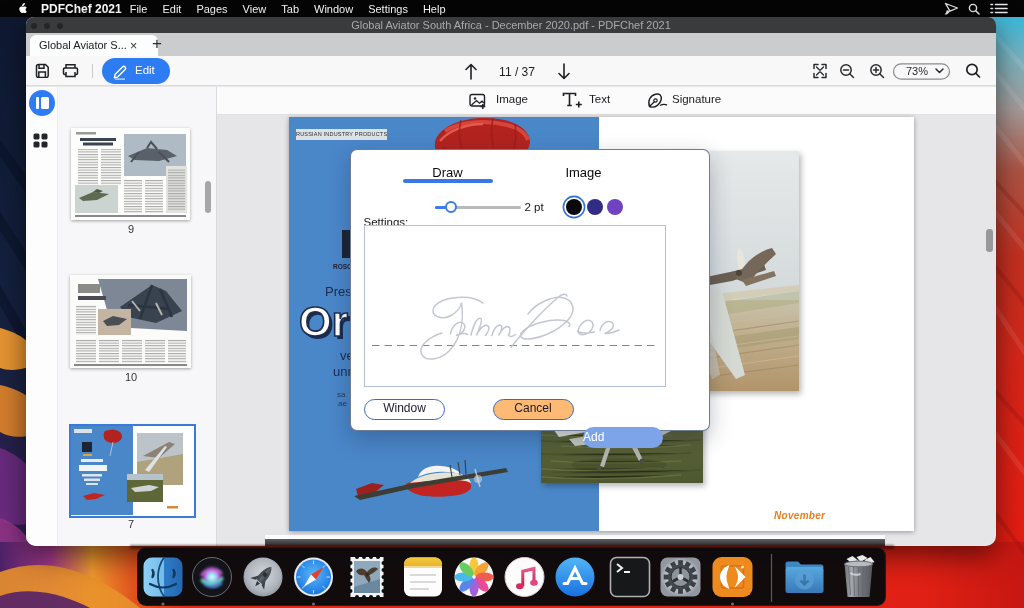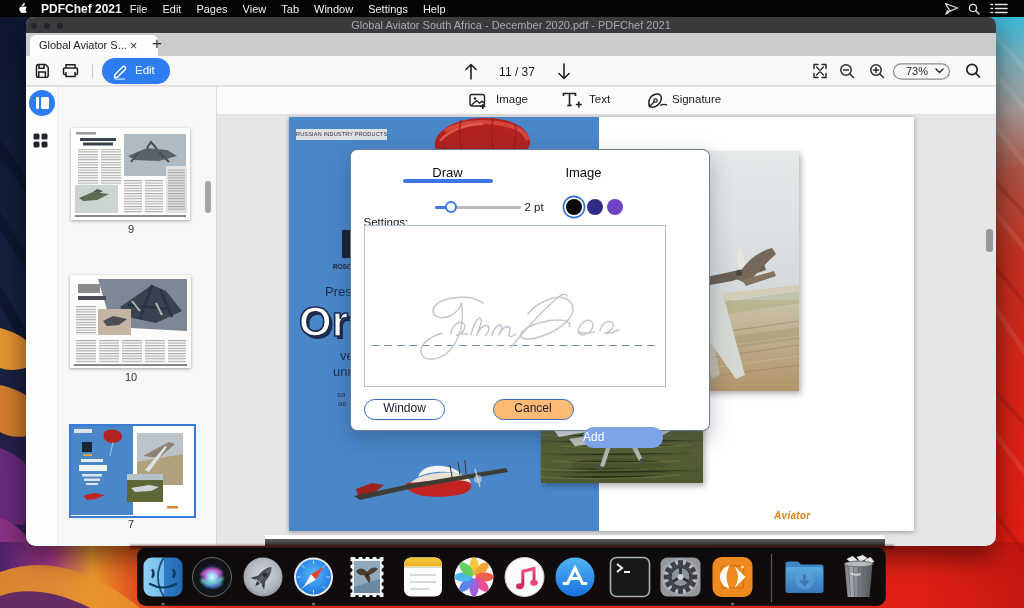--- a/index.html
+++ b/index.html
@@ -341,21 +341,21 @@
         <path d="M25,156 L61,136 L85,224 L76,228 Z" fill="#d5d9d3"></path>
         <path d="M25,156 L45,145 L60,224 L52,228 Z" fill="#c8cdc6" opacity="0.6"></path>
         <ellipse cx="81" cy="110" rx="3.6" ry="13" fill="#e8e6da" transform="rotate(-8 81 110)"></ellipse>
         <path d="M18,132 L70,121 L104,113 L106,119 L72,130 L22,139 Z" fill="#6b5f52"></path>
         <path d="M14,131 C10,133 9,137 12,139 L24,138 L22,131 Z" fill="#57493c"></path>
         <path d="M76,128 C84,112 98,100 112,97 L116,103 C106,112 94,124 88,133 Z" fill="#75685a"></path>
         <path d="M82,129 L114,120 L116,125 L86,135 Z" fill="#81735f"></path>
         <circle cx="79" cy="122" r="3" fill="#4e4337"></circle>
       </svg>
     </div>
-    <div class="abs" style="left:175px;top:393px;font-size:10px;font-weight:bold;font-style:italic;color:#e87f18;letter-spacing:0.3px;">Aviator</div>
+    <div class="abs" style="left:175px;top:393px;font-size:10px;font-weight:bold;font-style:italic;color:#e87f18;letter-spacing:0.3px;">November</div>
   </div>
 
     <div class="abs" style="left:515px;top:356px;width:162px;height:110px;box-shadow:2px 3px 6px rgba(0,0,0,0.3);overflow:hidden;">
       <svg width="162" height="110" viewBox="0 0 162 110">
         <defs>
           <linearGradient id="grg" x1="0" y1="0" x2="0" y2="1">
           <stop offset="0" stop-color="#707644"></stop>
             <stop offset="0.5" stop-color="#5c6437"></stop>
             <stop offset="1" stop-color="#4e5830"></stop>
         </linearGradient>

